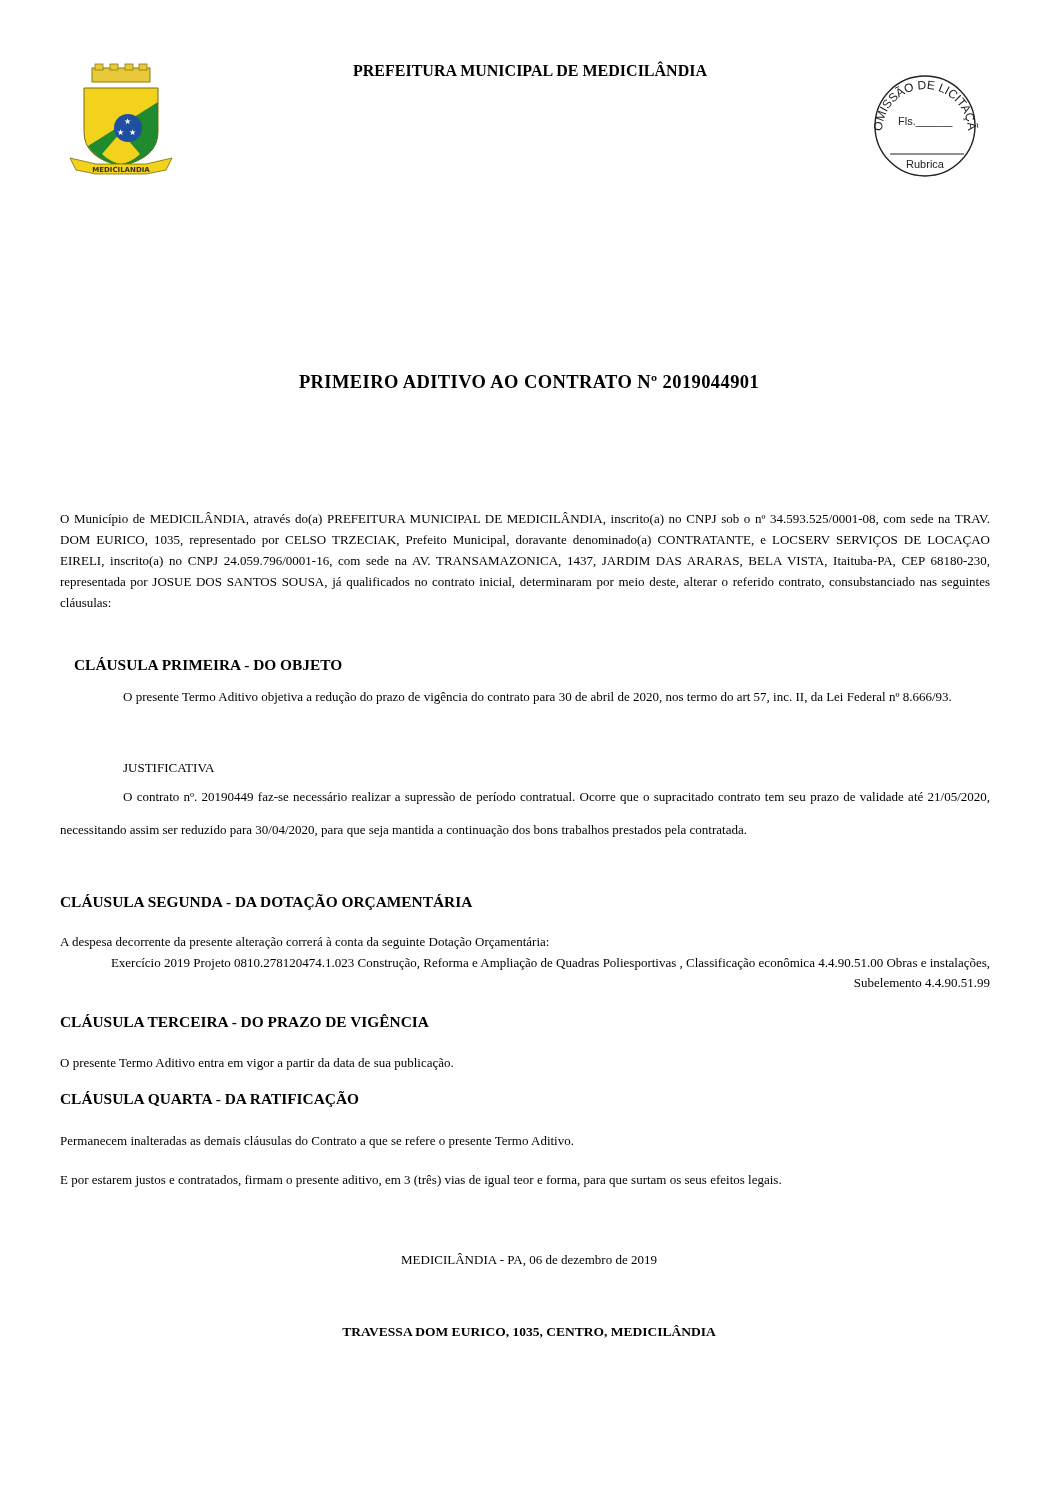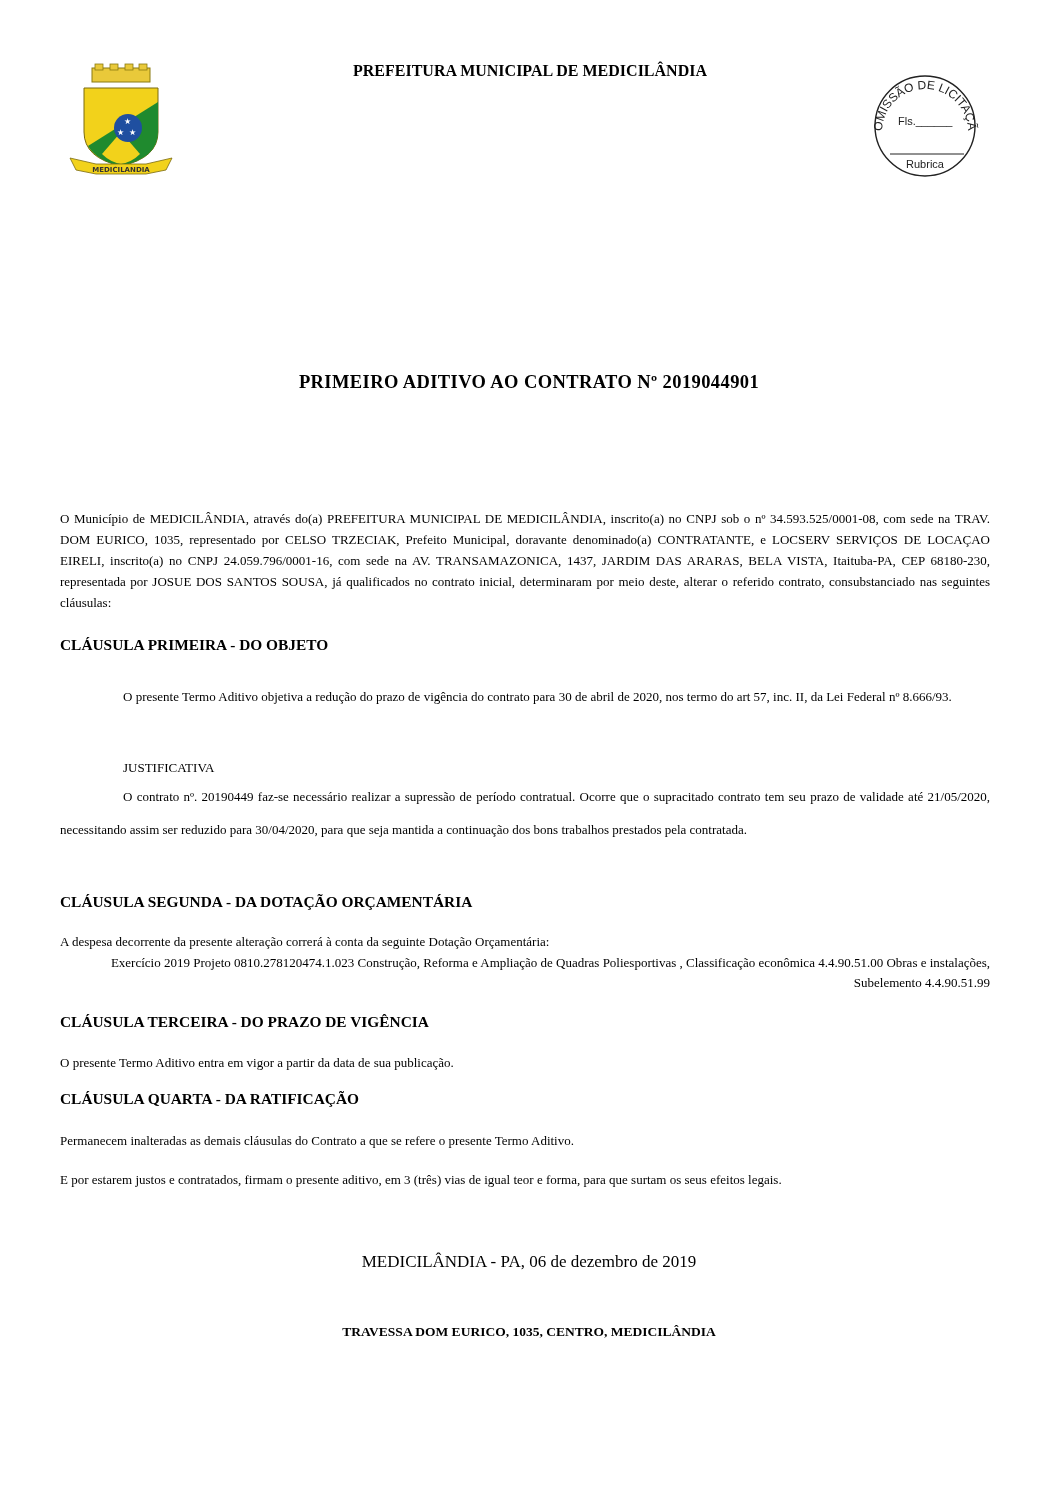--- a/index.html
+++ b/index.html
@@ -11,21 +11,21 @@
     .header { left: 250px; width: 560px; text-align: center; top: 61px; }
     .h-state { font-size: 16px; font-weight: bold; line-height: 20px; }
     .h-gov { font-size: 20.5px; font-weight: bold; line-height: 22px; letter-spacing: 0.2px; }
     .h-pref { font-size: 16px; font-weight: bold; line-height: 20px; }
     .doc-title { left: 0; width: 1058px; text-align: center; top: 372px;
                  font-size: 18.5px; font-weight: bold; letter-spacing: 0.4px; }
     .p { left: 60px; width: 930px; font-size: 13px; line-height: 21px; text-align: justify; }
     .p.justify-last { text-align-last: justify; }
     .indent { text-indent: 63px; }
     .clause { left: 60px; font-size: 15.4px; font-weight: bold; }
-    .center { left: 0; width: 1058px; text-align: center; font-size: 17px; }
+    .center { left: 0; width: 1058px; text-align: center; font-size: 13px; }
     .footer { left: 0; width: 1058px; text-align: center; font-size: 13.5px; font-weight: bold; }
     .lh-wide { line-height: 33px; }
   </style>
 </head>
 <body>
 
 <div class="abs logo">
   <svg width="118" height="118" viewBox="0 0 118 118">
 
     <rect x="30" y="6" width="58" height="14" fill="#e9c93a" stroke="#8a7a10" stroke-width="1"></rect>
@@ -63,21 +63,21 @@
     <text x="30" y="55" font-size="11" font-family="Liberation Sans, sans-serif" fill="#222">Fls.______</text>
     <line x1="22" y1="84" x2="96" y2="84" stroke="#222" stroke-width="1"></line>
     <text x="57" y="98" font-size="11" text-anchor="middle" font-family="Liberation Sans, sans-serif" fill="#222">Rubrica</text>
   </svg>
 </div>
 
 <div class="abs doc-title">PRIMEIRO ADITIVO AO CONTRATO Nº 2019044901</div>
 
 <div class="abs p justify-last" style="top: 508px;">O Município de MEDICILÂNDIA, através do(a) PREFEITURA MUNICIPAL DE  MEDICILÂNDIA, inscrito(a) no CNPJ sob o nº 34.593.525/0001-08, com sede na TRAV. DOM EURICO, 1035, representado por CELSO TRZECIAK, Prefeito Municipal, doravante denominado(a) CONTRATANTE, e LOCSERV SERVIÇOS DE LOCAÇAO EIRELI, inscrito(a) no CNPJ 24.059.796/0001-16, com sede na AV. TRANSAMAZONICA, 1437, JARDIM DAS ARARAS, BELA VISTA, Itaituba-PA, CEP 68180-230, representada por JOSUE DOS SANTOS SOUSA, já qualificados no contrato inicial, determinaram por meio deste, alterar o referido contrato, consubstanciado nas seguintes cláusulas:</div>
 
-<div class="abs clause" style="top: 636px;">CLÁUSULA PRIMEIRA - DO OBJETO</div>
+<div class="abs clause" style="top: 656px; margin-left: 14px;">CLÁUSULA PRIMEIRA - DO OBJETO</div>
 <div class="abs p indent" style="top: 686px;">O presente Termo Aditivo objetiva a redução do prazo de vigência do contrato para 30 de abril de 2020, nos termo do art 57, inc. II, da Lei Federal nº 8.666/93.</div>
 <div class="abs p" style="top: 757px; left: 123px; width: 600px;">JUSTIFICATIVA</div>
 <div class="abs p indent lh-wide" style="top: 780px;">O contrato nº. 20190449 faz-se necessário realizar a supressão de período contratual. Ocorre que o supracitado contrato tem seu prazo de validade até 21/05/2020, necessitando assim ser reduzido para 30/04/2020, para que seja mantida a continuação dos bons trabalhos prestados pela contratada.</div>
 
 <div class="abs clause" style="top: 893px;">CLÁUSULA SEGUNDA - DA DOTAÇÃO ORÇAMENTÁRIA</div>
 <div class="abs p" style="top: 932px; line-height: 20px;">A despesa decorrente da presente alteração correrá à conta da seguinte Dotação Orçamentária:</div>
 <div class="abs p" style="top: 953px; line-height: 20px; text-align: right;">Exercício 2019 Projeto 0810.278120474.1.023 Construção, Reforma e Ampliação de Quadras Poliesportivas , Classificação econômica 4.4.90.51.00 Obras e instalações, Subelemento 4.4.90.51.99</div>
 
 <div class="abs clause" style="top: 1013px;">CLÁUSULA TERCEIRA - DO PRAZO DE VIGÊNCIA</div>
 <div class="abs p" style="top: 1052px;">O presente Termo Aditivo entra em vigor a partir da data de sua publicação.</div>

